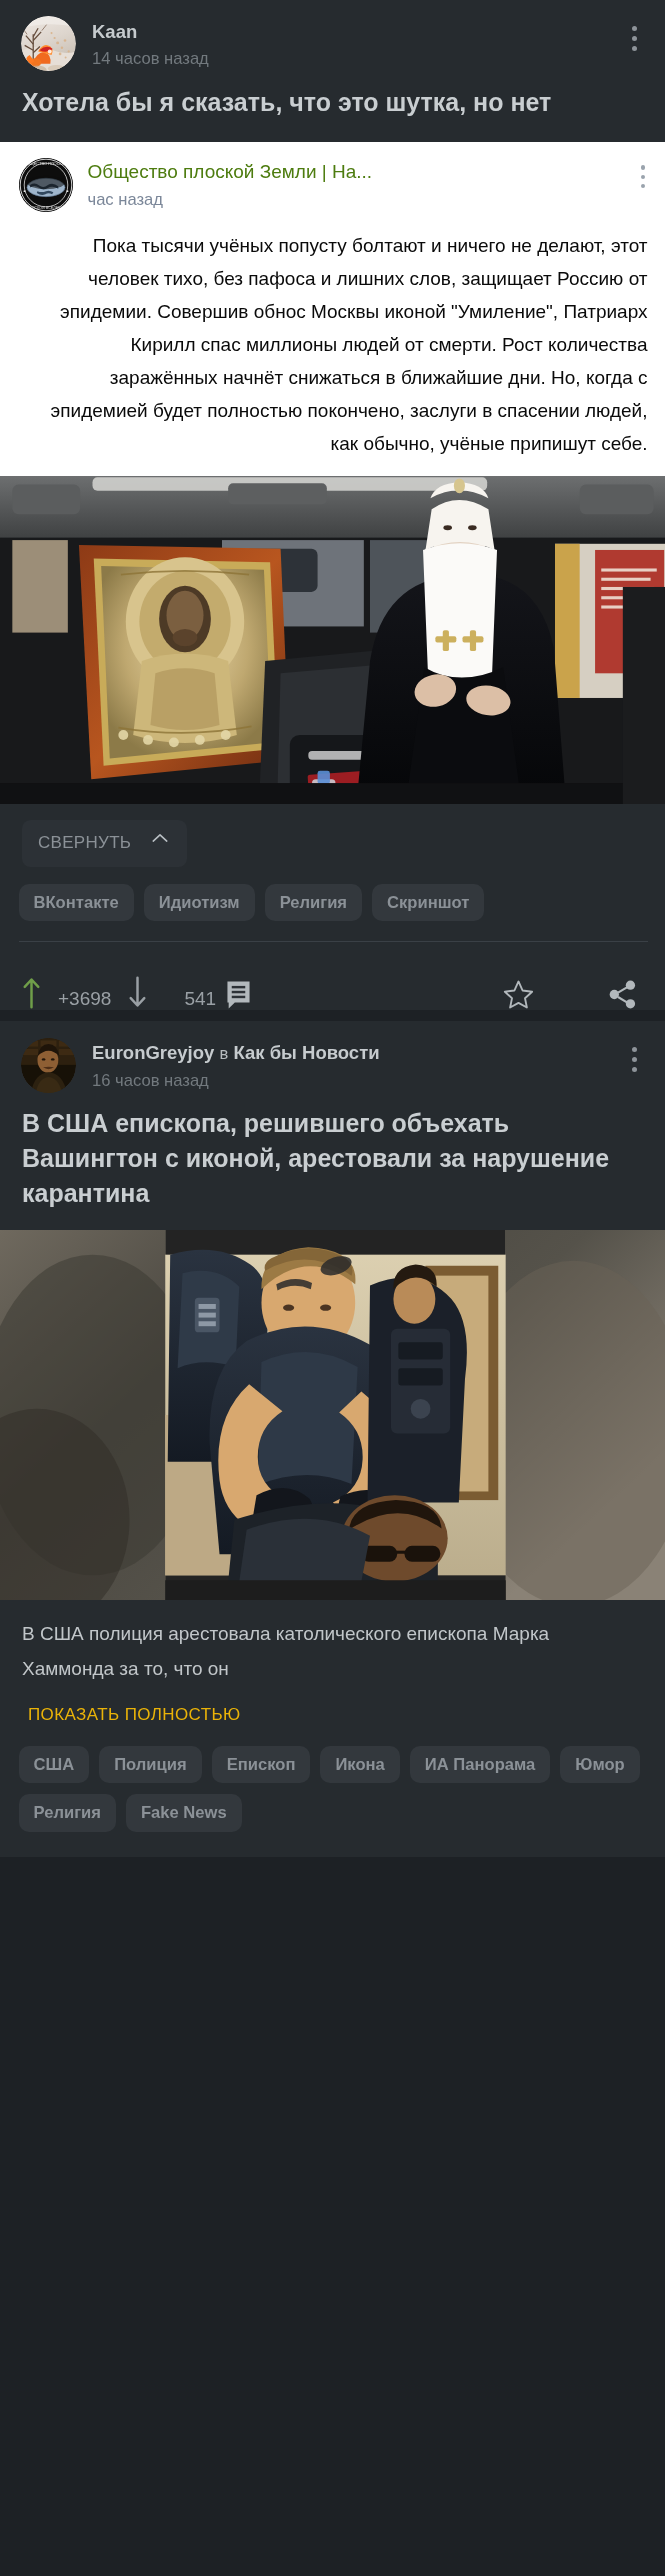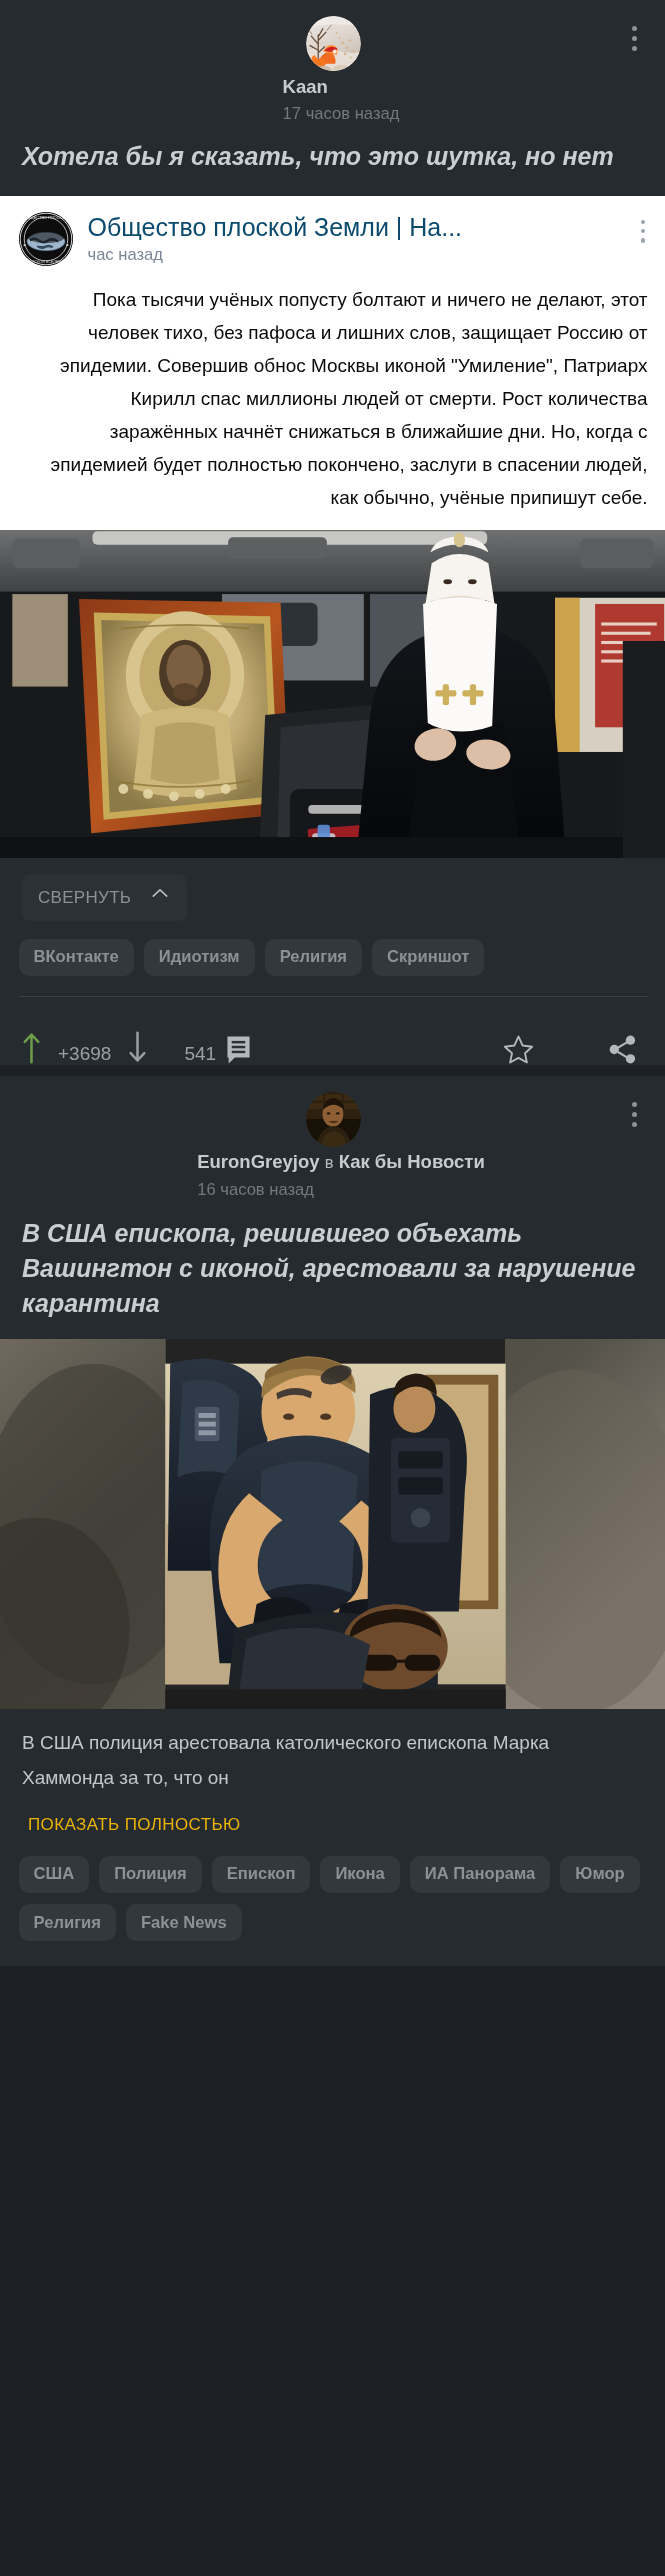--- a/index.html
+++ b/index.html
@@ -9,24 +9,23 @@
     font-family: "Liberation Sans", sans-serif;
   }
   body { width: 666px; height: 2576px; overflow: hidden; position: relative; }
 
   
   .post { background: #262b2f; width: 666px; position: relative; }
   .post-gap { height: 11px; background: #1d2125; width: 666px; }
 
   
   .post-header {
-    display: flex; align-items: center;
+    display: flex; align-items: flex-end;
     padding: 16px 21px 7.4px 21px;
     position: relative;
-    flex-direction: column;
   }
   .avatar {
     width: 55px; height: 55px; border-radius: 50%;
     flex: 0 0 55px; overflow: hidden; position: relative;
     background: #3a3f44;
   }
   .avatar svg { display: block; width: 55px; height: 55px; }
   .header-text { margin-left: 16px; padding-top: 3.7px; flex: 1 1 auto; min-width: 0; }
   .author-line {
     font-size: 18.5px; font-weight: bold; color: #c6cbce;
@@ -42,31 +41,31 @@
     display: flex; flex-direction: column; align-items: center; justify-content: center;
   }
   .kebab i {
     display: block; width: 5px; height: 5px; border-radius: 50%;
     background: #8d9399; margin: 2.5px 0;
   }
 
   
   .post-title {
     font-size: 25px; font-weight: bold; color: #c9ced1;
-    line-height: 35px; padding: 6.2px 22px 18.5px 22px; font-style: italic;
+    line-height: 35px; padding: 6.2px 22px 18.5px 22px;
   }
 
   
   .shot { background: #ffffff; width: 666px; padding: 0; }
   .shot-header { display: flex; align-items: flex-start; padding: 16px 18.5px 2.5px 18.5px; position: relative;}
   .shot-avatar { width: 54px; height: 54px; border-radius: 50%; overflow: hidden; flex: 0 0 54px; background:#111; }
   .shot-avatar svg { display:block; width: 54px; height: 54px; }
   .shot-head-text { margin-left: 15px; padding-top: 1.2px; flex: 1 1 auto; min-width: 0; }
   .shot-name {
-    font-size: 25px; color: #0c4a6e; line-height: 26px; white-space: nowrap;
+    font-size: 19px; color: #4d7c0f; line-height: 26px; white-space: nowrap;
     overflow: hidden; text-overflow: ellipsis; max-width: 431px;
   }
   .shot-time { font-size: 16.6px; color: #7b8799; line-height: 25px; margin-top: 2.5px; }
   .shot-kebab { position: absolute; right: 21px; top: 21px; display:flex; flex-direction: column; align-items:center;}
   .shot-kebab i { width: 4.3px; height: 4.3px; border-radius: 50%; background: #9aa3ad; margin: 2.5px 0; display: block;}
   .shot-body {
     font-size: 19px; color: #0a0a0a; line-height: 33px;
     padding: 13.6px 18.5px 16px 18.5px;
     text-align: right;
   }
@@ -163,21 +162,21 @@
               <circle cx="73" cy="68" r="1.6"></circle>
           </g>
           <ellipse cx="26" cy="88" rx="16" ry="7" fill="#bfa88c" opacity=".6"></ellipse>
           <ellipse cx="58" cy="86" rx="14" ry="6" fill="#cbb89e" opacity=".5"></ellipse>
           <path d="M0 0 L90 0 L90 18 Q 45 8 0 20 Z" fill="#f4f0ec" opacity=".6"></path>
         </g>
       </svg>
     </div>
     <div class="header-text">
       <div class="author-line">Kaan</div>
-      <div class="timestamp">17 часов назад</div>
+      <div class="timestamp">14 часов назад</div>
     </div>
     <div class="kebab">
         <i></i>
         <i></i>
         <i></i>
       </div>
   </div>
   <div class="post-title">Хотела бы я сказать, что это шутка, но нет</div>
 </div>
 

